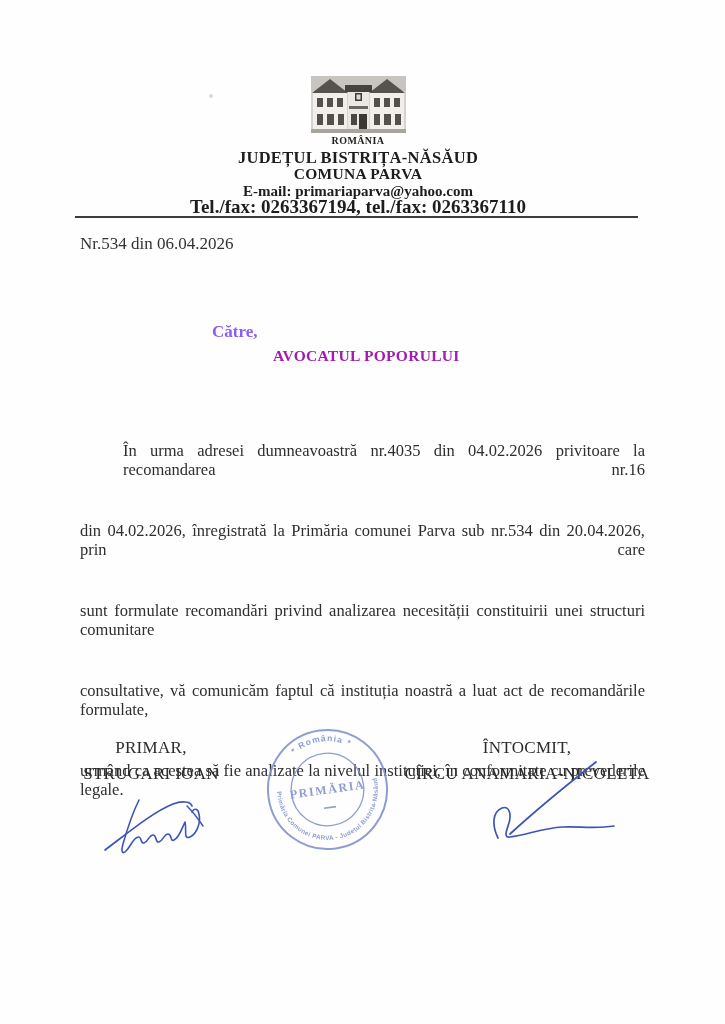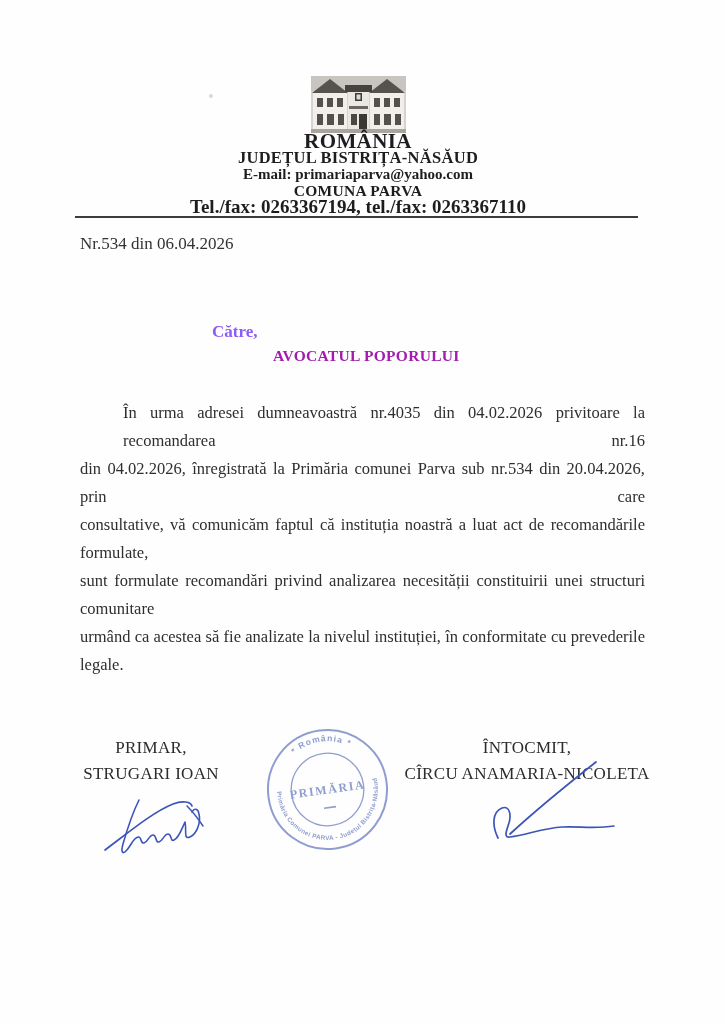--- a/index.html
+++ b/index.html
@@ -5,35 +5,35 @@
   html,body{margin:0;padding:0;background:#ffffff;}
   .page{
     position:relative;width:725px;height:1024px;background:#fefefe;
     font-family:"Liberation Serif", serif;color:var(--ink,#2f2f2f);
     overflow:hidden;
   }
   
   .photo{position:absolute;left:311px;top:76px;width:95px;height:57px;}
   .letterhead{position:absolute;left:0;top:133px;width:716px;text-align:center;font-weight:bold;color:#1d1d1d;}
   .lh-line{line-height:16.5px;}
-  .lh-country{font-size:21px;letter-spacing:.4px;}
+  .lh-country{font-size:10px;letter-spacing:.4px;}
   .lh-county{font-size:16.5px;letter-spacing:.3px;}
   .lh-commune{font-size:15.5px;letter-spacing:.3px;}
   .lh-email{font-size:15px;}
   .lh-phone{font-size:19px;}
   .rule{position:absolute;left:75px;top:216px;width:563px;height:2px;background:#3c3c3c;}
   .speck{position:absolute;left:209px;top:94px;width:4px;height:4px;border-radius:50%;background:#b9b9b9;opacity:.55;}
   
   .refnum{position:absolute;left:80px;top:234px;font-size:17px;color:#333;}
   
   .salutation{position:absolute;left:212px;top:322px;font-size:17px;font-weight:bold;color:#8b5cf6;}
   .addressee-name{position:absolute;left:273px;top:347px;font-size:15.5px;font-weight:bold;letter-spacing:.3px;color:#a21caf;}
   
   .body-text{position:absolute;left:80px;top:399px;width:565px;font-size:16.5px;color:#2e2e2e;}
-  .bl{line-height:28px;text-align:justify;text-align-last:justify;white-space:normal;}
+  .bl{line-height:19px;text-align:justify;text-align-last:justify;white-space:normal;margin-top:42px;}
   .bl-first{padding-left:43px;}
   .bl-last{text-align-last:left;}
   
   .sig-col{position:absolute;text-align:center;font-size:17px;color:#2b2b2b;line-height:25.5px;letter-spacing:.3px;}
   .sig-left{left:66px;top:735px;width:170px;}
   .sig-right{left:402px;top:735px;width:250px;}
   .stamp{position:absolute;left:265px;top:727px;width:125px;height:125px;opacity:.88;}
   .stamp .ring-text{font-family:"Liberation Sans",sans-serif;font-weight:bold;fill:var(--stamp-blue,#8191c9);}
   .stamp .center-text{font-family:"Liberation Serif",serif;font-weight:bold;fill:var(--stamp-blue,#8191c9);}
   .stamp circle{fill:none;stroke:var(--stamp-blue,#8191c9);}
@@ -75,37 +75,37 @@
     <rect x="45.5" y="18.5" width="4" height="5" fill="#dcdad5"></rect>
     <rect x="38" y="30" width="19" height="3" fill="#6b6661"></rect>
     <rect x="40" y="38" width="6" height="11" fill="#4a4641"></rect>
     <rect x="48" y="38" width="8" height="15" fill="#3a3734"></rect>
     <rect x="0" y="53" width="95" height="4" fill="#a9a49e"></rect>
   </svg>
 
   <header class="letterhead">
     <div class="lh-line lh-country">ROMÂNIA</div>
     <div class="lh-line lh-county">JUDEȚUL BISTRIȚA-NĂSĂUD</div>
+    <div class="lh-line lh-commune">COMUNA PARVA</div>
     <div class="lh-line lh-email">E-mail: primariaparva@yahoo.com</div>
-    <div class="lh-line lh-commune">COMUNA PARVA</div>
     <div class="lh-line lh-phone">Tel./fax: 0263367194, tel./fax: 0263367110</div>
   </header>
 
   <div class="rule"></div>
 
   <div class="refnum">Nr.534 din 06.04.2026</div>
 
   <div class="salutation">Către,</div>
   <div class="addressee-name">AVOCATUL POPORULUI</div>
 
   <div class="body-text">
     <div class="bl bl-first">În urma adresei dumneavoastră nr.4035 din 04.02.2026 privitoare la recomandarea nr.16</div>
     <div class="bl">din 04.02.2026, înregistrată la Primăria comunei Parva sub nr.534 din 20.04.2026, prin care</div>
+    <div class="bl">sunt formulate recomandări privind analizarea necesității constituirii unei structuri comunitare</div>
     <div class="bl">consultative, vă comunicăm faptul că instituția noastră a luat act de recomandările formulate,</div>
-    <div class="bl">sunt formulate recomandări privind analizarea necesității constituirii unei structuri comunitare</div>
     <div class="bl bl-last">urmând ca acestea să fie analizate la nivelul instituției, în conformitate cu prevederile legale.</div>
   </div>
 
   <div class="sig-col sig-left">
     <div>PRIMAR,</div>
     <div>STRUGARI IOAN</div>
   </div>
   <div class="sig-col sig-right">
     <div>ÎNTOCMIT,</div>
     <div>CÎRCU ANAMARIA-NICOLETA</div>

